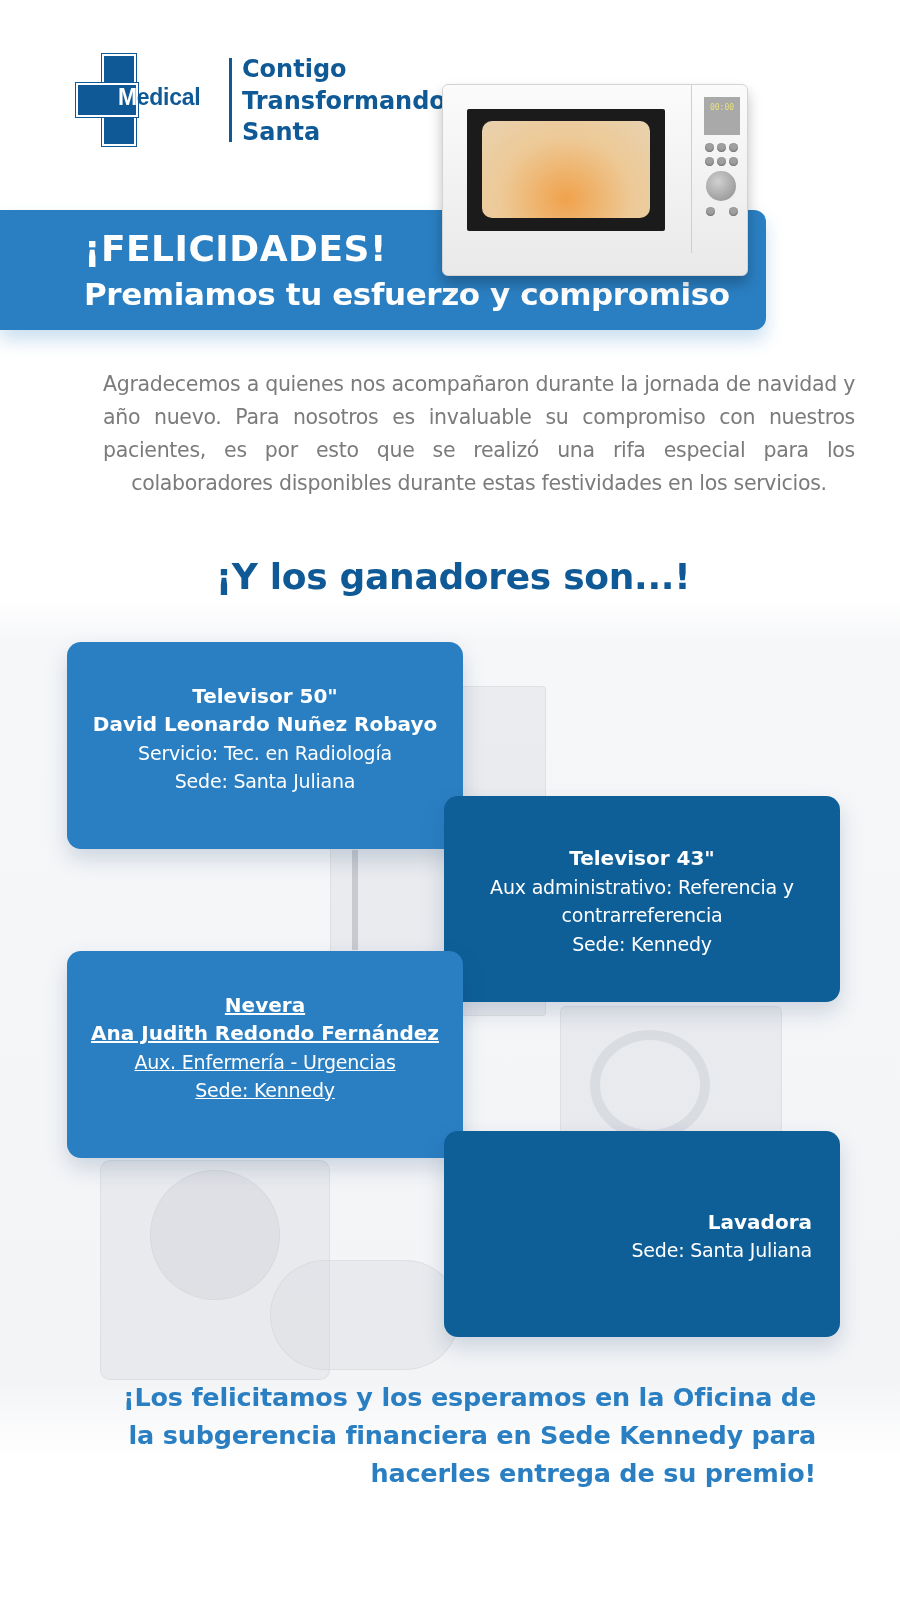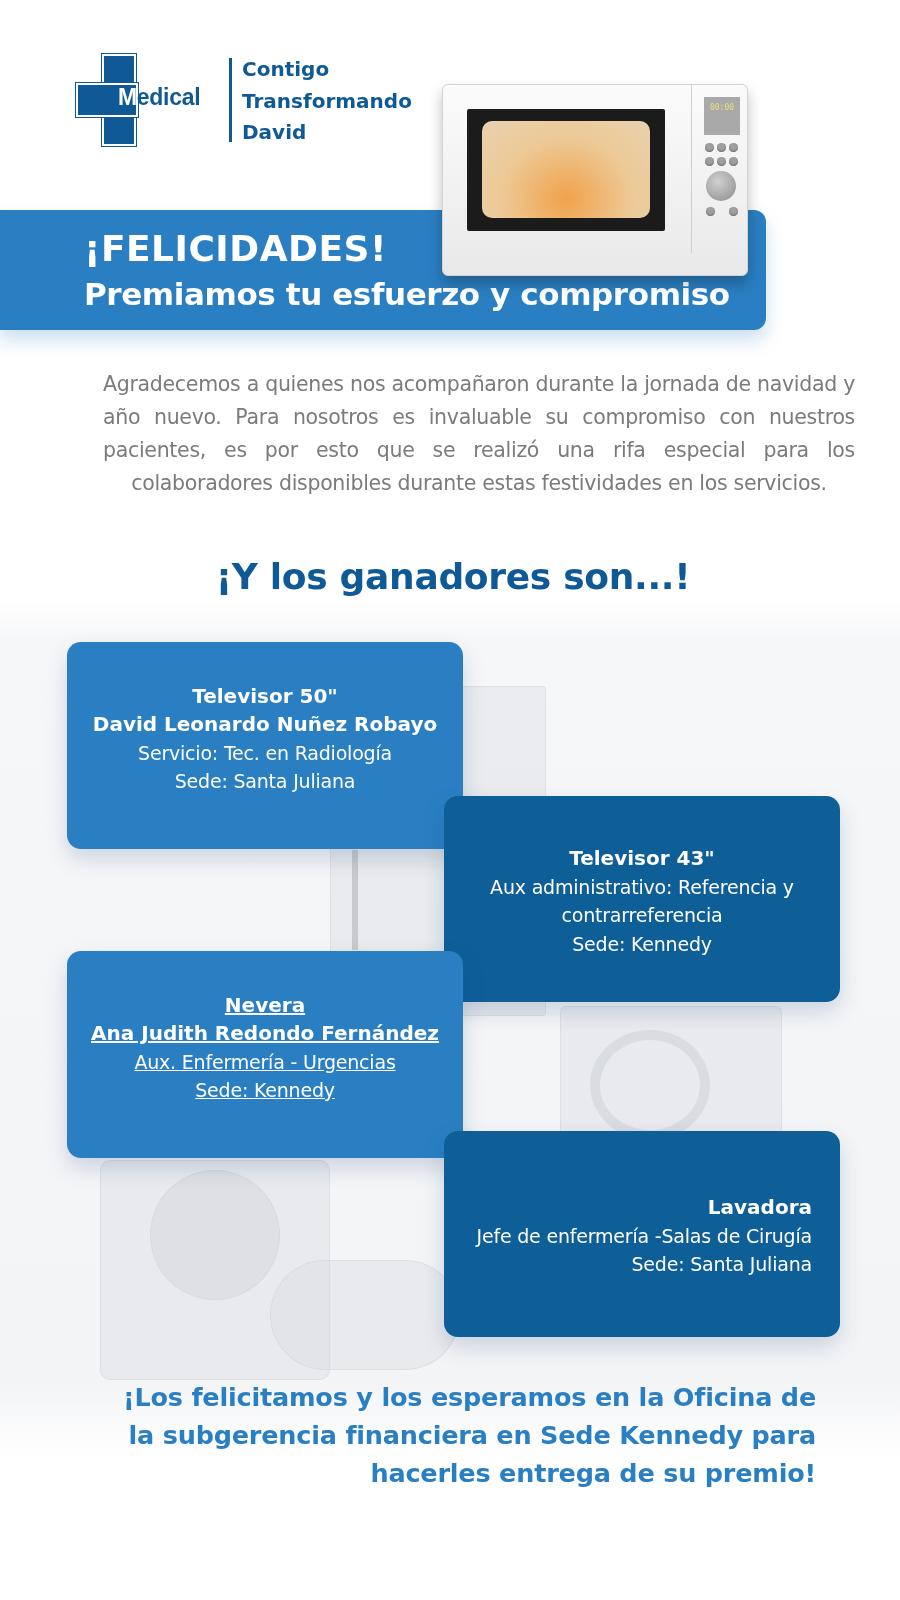--- a/index.html
+++ b/index.html
@@ -12,21 +12,21 @@
   .page { position: relative; width: 900px; height: 1600px; background: linear-gradient(#ffffff 0, #ffffff 600px, #f6f7f9 640px, #f3f4f6 1380px, #ffffff 1460px); }
 
   
   .logo { position: absolute; left: 76px; top: 54px; width: 350px; height: 92px; }
   .cross { position: absolute; left: 0; top: 0; width: 62px; height: 92px; }
   .cross .v { position: absolute; left: 26px; top: 0; width: 34px; height: 92px; background: #0f5a96; border: 2px solid #ffffff; outline: 1.5px solid #0f5a96; }
   .cross .h { position: absolute; left: 0; top: 29px; width: 62px; height: 34px; background: #0f5a96; border: 2px solid #ffffff; outline: 1.5px solid #0f5a96; }
   .logo-word { position: absolute; left: 42px; top: 30px; font-family: "Liberation Sans", sans-serif; font-size: 23px; color: #0f5a96; font-weight: bold; letter-spacing: -0.3px; }
   .logo-word .m { color: #ffffff; }
   .logo-divider { position: absolute; left: 153px; top: 4px; width: 3px; height: 84px; background: #0f5a96; }
-  .tagline { position: absolute; left: 166px; top: 0; font-size: 20px; line-height: 31.5px; font-weight: bold; color: #0f5a96; }
+  .tagline { position: absolute; left: 166px; top: 0; font-size: 24px; line-height: 31.5px; font-weight: bold; color: #0f5a96; }
 
   
   .microwave { position: absolute; left: 442px; top: 84px; width: 306px; height: 192px; border-radius: 6px; background: linear-gradient(#fbfbfb, #e9e9e9); box-shadow: 0 8px 14px rgba(0,0,0,0.25); border: 1px solid #d3d3d3; z-index: 3; }
   .mw-door { position: absolute; left: 24px; top: 24px; width: 198px; height: 122px; background: #1b1b1b; border-radius: 2px; }
   .mw-window { position: absolute; left: 15px; top: 12px; width: 168px; height: 97px; border-radius: 10px; background: radial-gradient(ellipse at 50% 80%, #f0a24c 0%, #edc996 55%, #e8d2b0 100%); }
   .mw-panel { position: absolute; left: 248px; top: 0; width: 58px; height: 168px; border-left: 1px solid #cfcfcf; }
   .mw-display { position: absolute; left: 12px; top: 12px; width: 36px; height: 38px; background: #a9a9a9; color: #e6e07a; font-size: 8px; text-align: center; padding-top: 6px; font-family: "DejaVu Sans Mono", monospace; }
   .mw-btn { position: absolute; width: 9px; height: 9px; border-radius: 50%; background: #a0a0a0; box-shadow: inset 0 -1px 2px #6f6f6f; }
   .mw-knob { position: absolute; left: 14px; top: 86px; width: 30px; height: 30px; border-radius: 50%; background: radial-gradient(circle at 40% 35%, #d0d0d0, #8c8c8c); }
 
@@ -72,21 +72,21 @@
   <div class="logo">
     <div class="cross">
       <div class="v"></div>
       <div class="h"></div>
     </div>
     <div class="logo-word"><span class="m">M</span><span>edical</span></div>
     <div class="logo-divider"></div>
     <div class="tagline">
       <div>Contigo</div>
       <div>Transformando</div>
-      <div>David</div>
+      <div>Santa</div>
     </div>
   </div>
 
   <div class="microwave">
     <div class="mw-door">
       <div class="mw-window"></div>
     </div>
     <div class="mw-panel">
       <div class="mw-display">00:00</div>
       <div class="mw-btn" style="left:13px;top:58px"></div>
@@ -133,18 +133,17 @@
 
   <div class="card light card-3">
     <div class="prize">Nevera</div>
     <div class="name">Ana Judith Redondo Fernández</div>
     <div class="detail">Aux. Enfermería - Urgencias</div>
     <div class="detail">Sede: Kennedy</div>
   </div>
 
   <div class="card dark card-4">
     <div class="prize">Lavadora</div>
-    <div class="detail">Jefe de enfermería -Salas de Cirugía</div>
     <div class="detail">Sede: Santa Juliana</div>
   </div>
 
   <p class="footer-msg">¡Los felicitamos y los esperamos en la Oficina de la subgerencia financiera en Sede Kennedy para hacerles entrega de su premio!</p>
 </div>
 
 </body></html>

